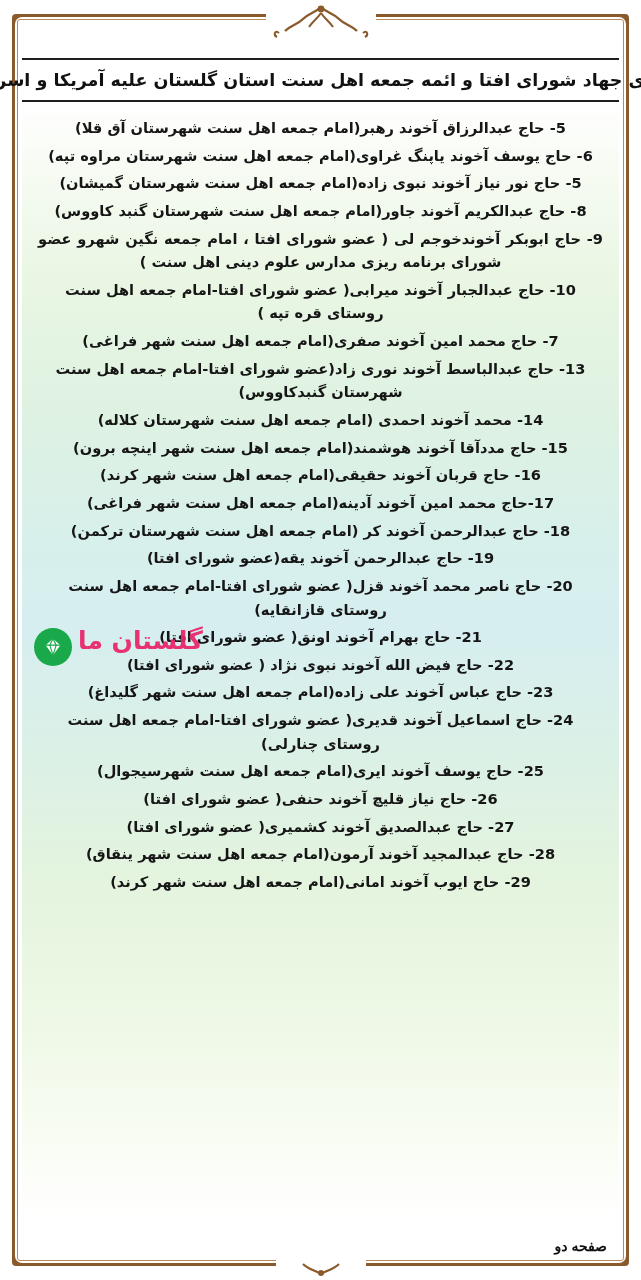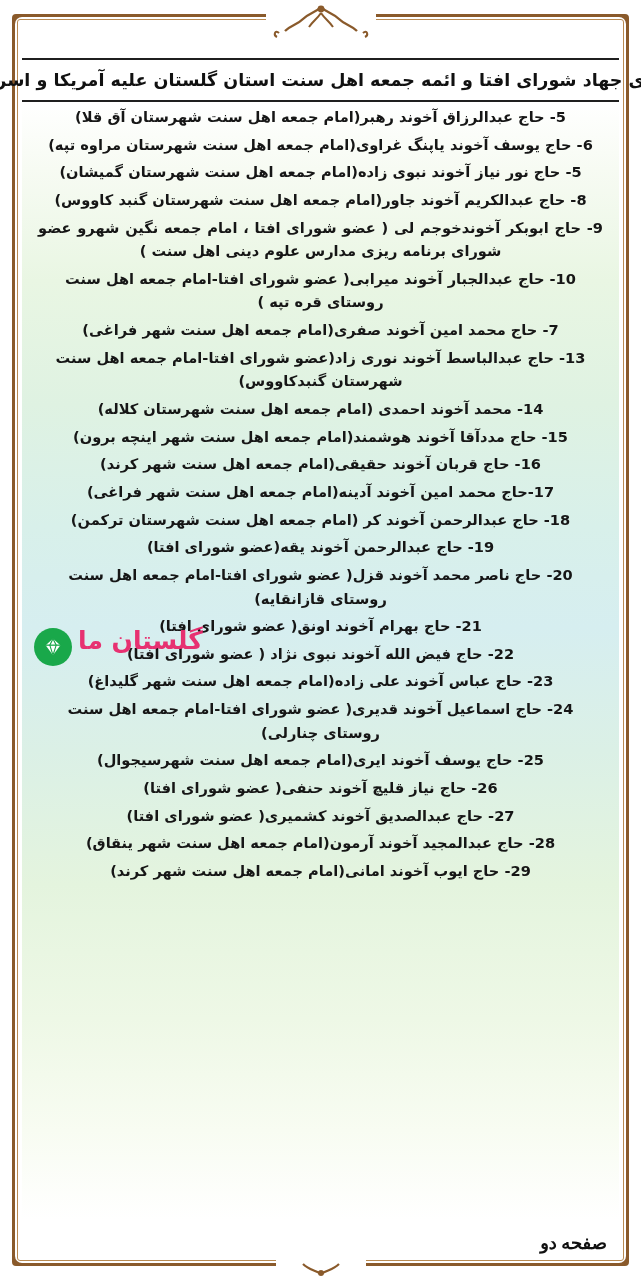--- a/index.html
+++ b/index.html
@@ -124,21 +124,21 @@
         #f7fbf3 6%,
         #e9f6e3 16%,
         #dff2e2 27%,
         #d8f0ea 38%,
         #d6eef0 47%,
         #dbf0e6 58%,
         #e4f4de 70%,
         #eef8e6 82%,
         #f8fcf2 92%,
         #ffffff 100%);
-    padding: 3px 16px 6px 16px;
+    padding: 14px 16px 6px 16px;
     box-sizing: border-box;
     overflow: hidden;
   }
 
   .lines {
     direction: rtl;
     text-align: right;
   }
 
   .line {
@@ -195,22 +195,22 @@
     position: absolute;
     right: 34px;
     bottom: 26px;
     left: 34px;
     display: flex;
     justify-content: flex-start;
     direction: rtl;
     z-index: 3;
   }
   .footer-text {
-    font-family: Liberation Serif, serif;
-    font-size: 18px;
+    font-family: Liberation Sans, sans-serif;
+    font-size: 14px;
     font-weight: bold;
     color: #111;
   }
 </style>
 </head>
 <body>
 
 <div class="page">
 
   <div class="border-frame"></div>

